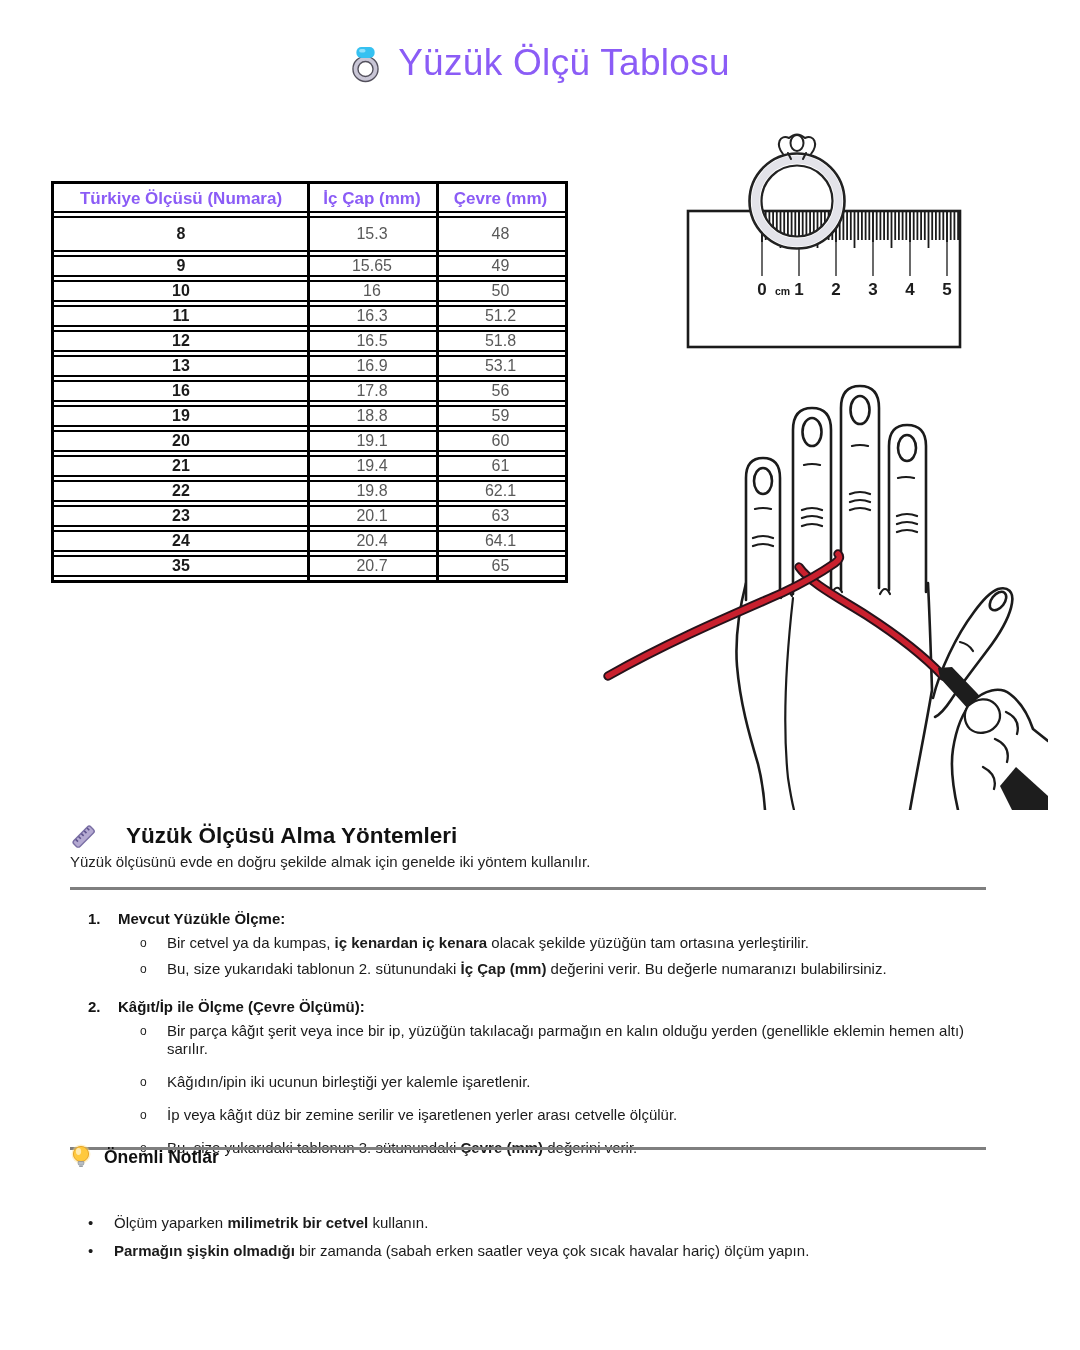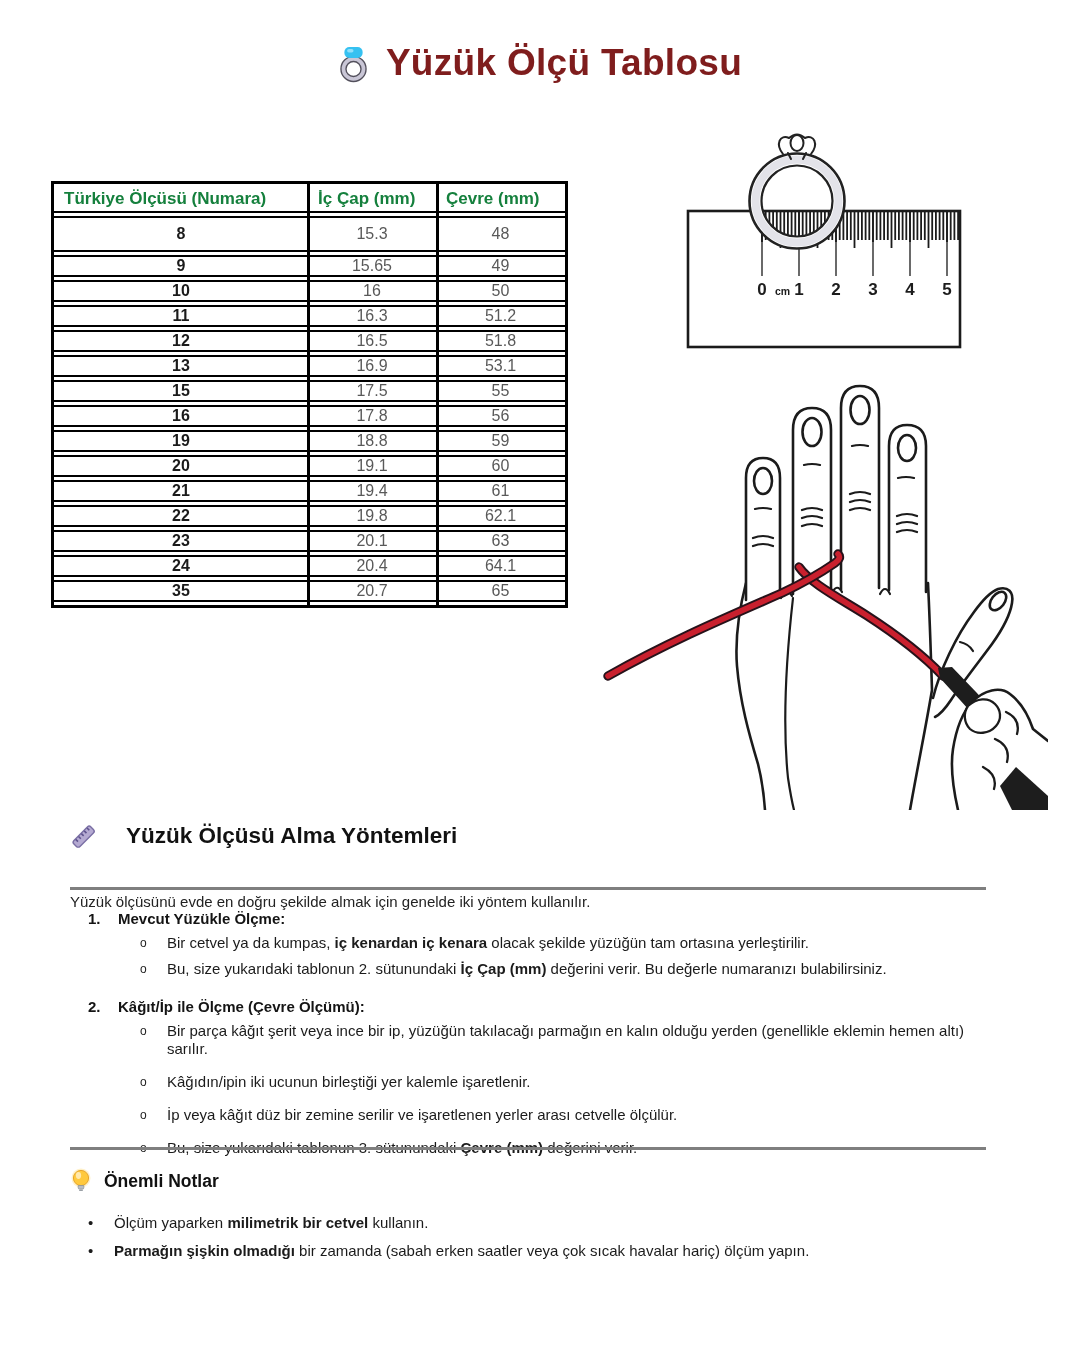--- a/index.html
+++ b/index.html
@@ -2,57 +2,57 @@
 <html><head>
 <meta charset="utf-8">
 <style>
   *{box-sizing:border-box}
   html,body{margin:0;padding:0}
   body{background:#fff;font-family:"Liberation Sans",sans-serif;color:#1b1b1b}
   .page{position:relative;width:1080px;height:1350px;background:#fff;overflow:hidden}
 
   
   .title-row{position:absolute;top:42px;left:0;right:0;display:flex;align-items:center;justify-content:center;gap:17px}
-  .title-row h1{margin:0;font-size:37px;font-weight:700;color:#7f1d1d;letter-spacing:.3px}
+  .title-row h1{margin:0;font-size:37px;font-weight:400;color:#8b5cf6;letter-spacing:.3px}
 
   
   .table-wrap{position:absolute;left:51px;top:181px;width:517px;border:3px solid #000;background:#fff}
   .table-wrap table{width:100%;table-layout:fixed;border-collapse:separate;border-spacing:0 3px;background:#fff}
-  .table-wrap th{height:26px;font-size:17px;font-weight:700;color:#15803d;border-bottom:2.5px solid #000;text-align:left;padding:1px 10px}
+  .table-wrap th{height:26px;font-size:17px;font-weight:700;color:#8b5cf6;border-bottom:2.5px solid #000;text-align:center;padding:1px 10px}
   .table-wrap td{height:21px;font-size:16px;color:#595959;border-top:2px solid #000;border-bottom:2px solid #000;text-align:center;padding:0 2px}
   .table-wrap td:first-child{font-weight:700;color:#1b1b1b}
   .table-wrap tbody tr:first-child td{height:36px}
   .vline{position:absolute;top:0;bottom:0;width:3px;background:#000;z-index:2}
   .vline.v1{left:253px}
   .vline.v2{left:382px}
 
   
   .ruler-illu{position:absolute;left:662px;top:126px;width:312px;height:240px}
   .hand-illu{position:absolute;left:596px;top:368px;width:452px;height:442px}
 
   
   .sec-head{position:absolute;display:flex;align-items:center;gap:12px}
   .sec-head.methods{left:70px;top:806px}
   .sec-head.methods h2{margin:17px;font-size:22.5px;font-weight:700;color:#111}
-  .intro{position:absolute;left:70px;top:893px;font-size:15px;color:#222}
+  .intro{position:absolute;left:70px;top:853px;font-size:15px;color:#222}
   .rule{position:absolute;left:70px;width:916px;height:3px;background:#7f7f7f}
   .rule.r1{top:887px}
   .rule.r2{top:1147px}
 
   .m-list{position:absolute;left:88px;top:910px;width:910px;font-size:15px;color:#1b1b1b}
   .m-head{display:flex;gap:10px;font-weight:700;color:#141414}
   .m-num{width:20px;text-align:left}
   .m-bullets{margin:7px 0 0 52px}
   .m-bullet{display:flex;gap:17px;margin-bottom:7px;line-height:1.25}
   .method-2{margin-top:19px}
   .method-2 .m-bullet{margin-bottom:14px}
   .o-marker{font-size:12px;padding-top:2px;color:#222;width:10px;flex:0 0 auto}
 
   
-  .sec-head.notes{left:70px;top:1168px}
+  .sec-head.notes{left:70px;top:1144px}
   .sec-head.notes h3{margin:0;font-size:17.5px;font-weight:700;color:#111}
   .n-list{position:absolute;left:88px;top:1213px;width:910px;font-size:15px}
   .n-bullet{display:flex;gap:16px;margin-bottom:8px;line-height:1.3}
   .dot-marker{width:10px;flex:0 0 auto;color:#1b1b1b}
 </style>
 </head>
 <body>
 
 <div class="page">
 
@@ -107,25 +107,20 @@
             <td>12</td>
             <td>16.5</td>
             <td>51.8</td>
           </tr>
           <tr>
             <td>13</td>
             <td>16.9</td>
             <td>53.1</td>
           </tr>
           <tr>
-            <td>15</td>
-            <td>17.5</td>
-            <td>55</td>
-          </tr>
-          <tr>
             <td>16</td>
             <td>17.8</td>
             <td>56</td>
           </tr>
           <tr>
             <td>19</td>
             <td>18.8</td>
             <td>59</td>
           </tr>
           <tr>

